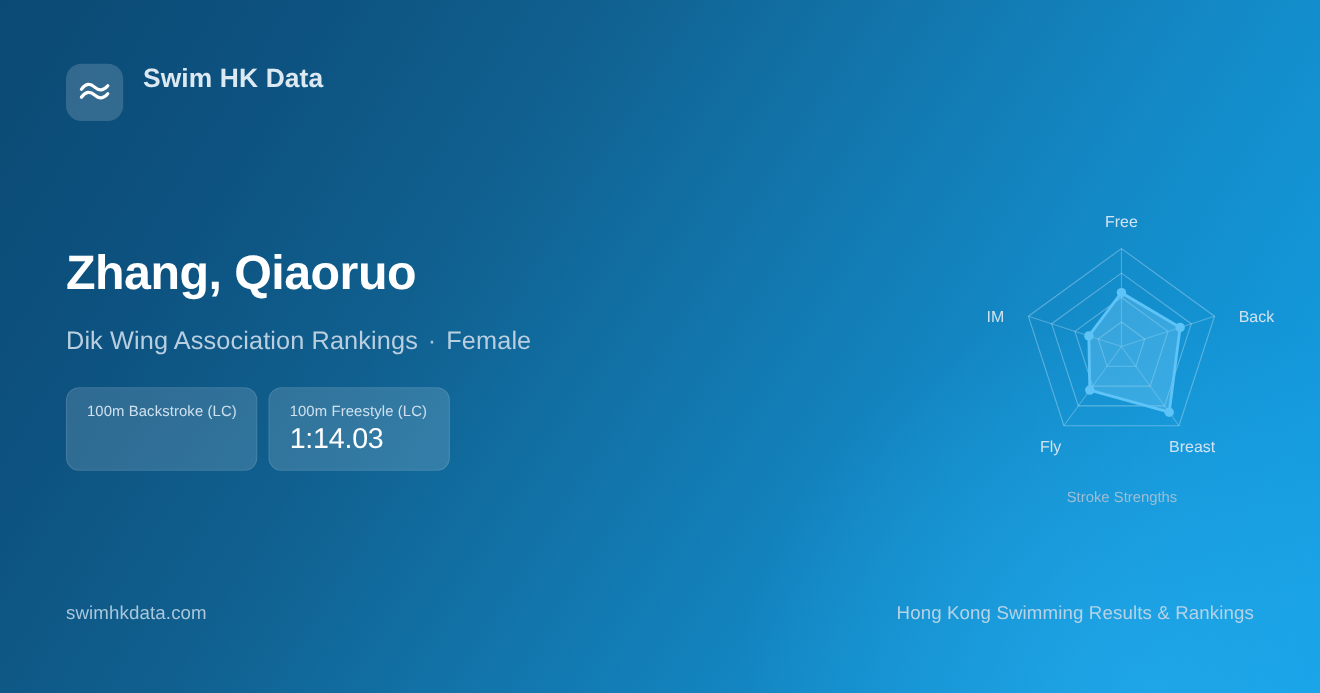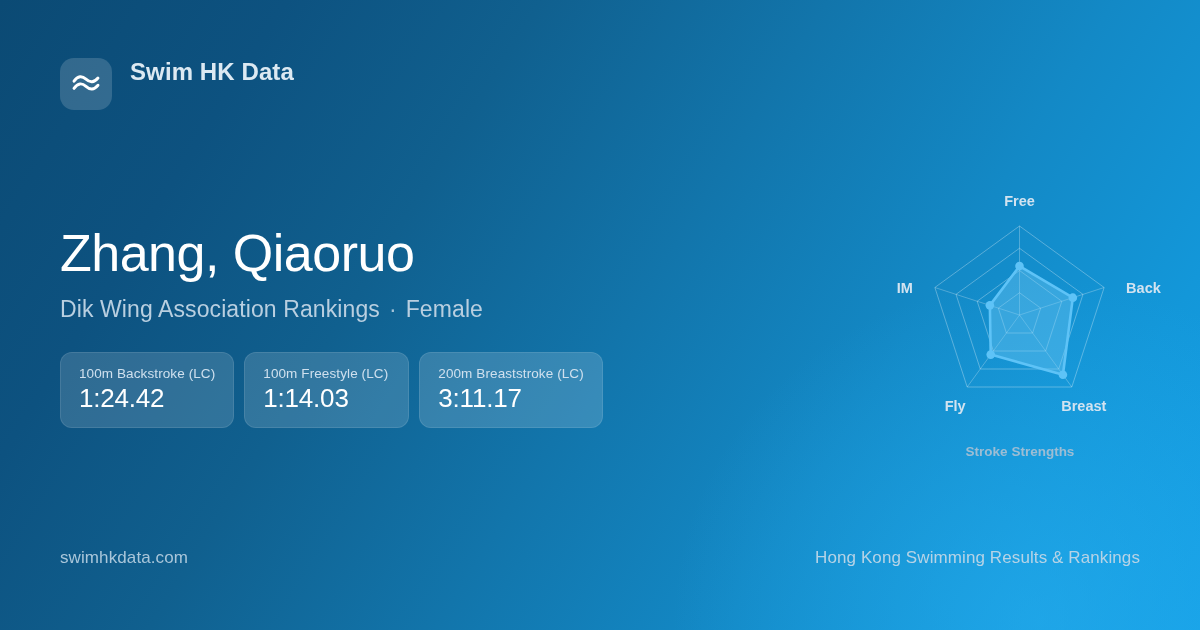--- a/index.html
+++ b/index.html
@@ -66,22 +66,22 @@
     font-weight: 700;
     color: #dce9f2;
     letter-spacing: 0.1px;
   }
 
   
   .athlete-name {
     position: absolute;
     left: 60px;
     top: 225px;
-    font-size: 52px;
-    font-weight: 400;
+    font-size: 44px;
+    font-weight: 700;
     color: #ffffff;
     letter-spacing: -0.5px;
     line-height: 1.08;
   }
   .athlete-meta {
     position: absolute;
     left: 60px;
     top: 296px;
     font-size: 23px;
     font-weight: 400;
@@ -131,21 +131,20 @@
     line-height: 1.1;
   }
 
   
   .radar-wrap {
     position: absolute;
     left: 879px;
     top: 175px;
     width: 282px;
     height: 292px;
-    font-weight: bold;
   }
   .radar-svg { display: block; }
   .radar-axis-label {
     font-family: "Liberation Sans", sans-serif;
     font-size: 14.5px;
     fill: #d2e3f0;
   }
   .radar-caption {
     font-family: "Liberation Sans", sans-serif;
     font-size: 13.5px;
@@ -188,29 +187,24 @@
   </div>
 
   <div class="athlete-name">Zhang, Qiaoruo</div>
   <div class="athlete-meta">
     <span>Dik Wing Association Rankings</span><span class="dot">·</span><span>Female</span>
   </div>
 
   <div class="stats">
     <div class="stat-card">
       <div class="stat-event">100m Backstroke (LC)</div>
-      <div class="stat-time">1:24.42</div>
     </div>
     <div class="stat-card">
       <div class="stat-event">100m Freestyle (LC)</div>
       <div class="stat-time">1:14.03</div>
-    </div>
-    <div class="stat-card">
-      <div class="stat-event">200m Breaststroke (LC)</div>
-      <div class="stat-time">3:11.17</div>
     </div>
   </div>
 
   <div class="radar-wrap">
     <svg class="radar-svg" width="282" height="292" viewBox="0 0 282 292" aria-hidden="true">
       <g id="radar-grid">
           <polygon points="140.50,117.75 161.66,133.12 153.58,158.00 127.42,158.00 119.34,133.12" fill="none" stroke="rgba(255,255,255,0.30)" stroke-width="1"></polygon>
           <polygon points="140.50,95.50 182.82,126.25 166.66,176.00 114.34,176.00 98.18,126.25" fill="none" stroke="rgba(255,255,255,0.30)" stroke-width="1"></polygon>
           <polygon points="140.50,73.25 203.98,119.37 179.73,194.00 101.27,194.00 77.02,119.37" fill="none" stroke="rgba(255,255,255,0.30)" stroke-width="1"></polygon>
           <polygon points="140.50,51.00 225.14,112.50 192.81,212.00 88.19,212.00 55.86,112.50" fill="none" stroke="rgba(255,255,255,0.30)" stroke-width="1"></polygon>

